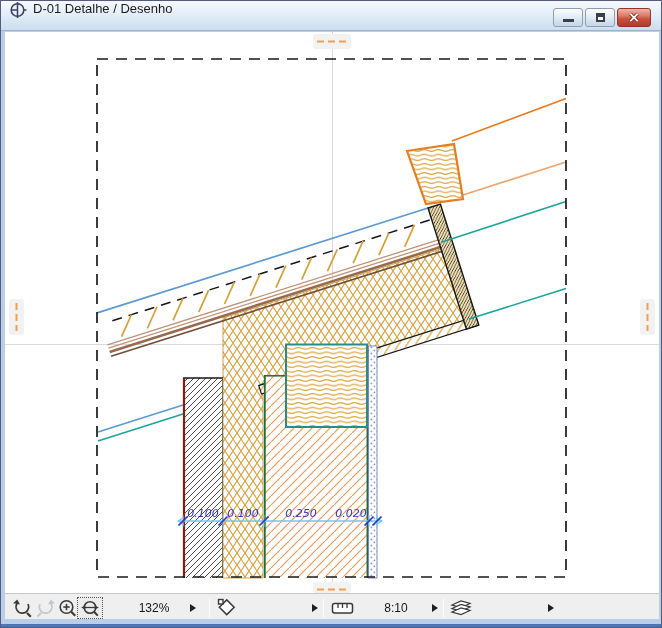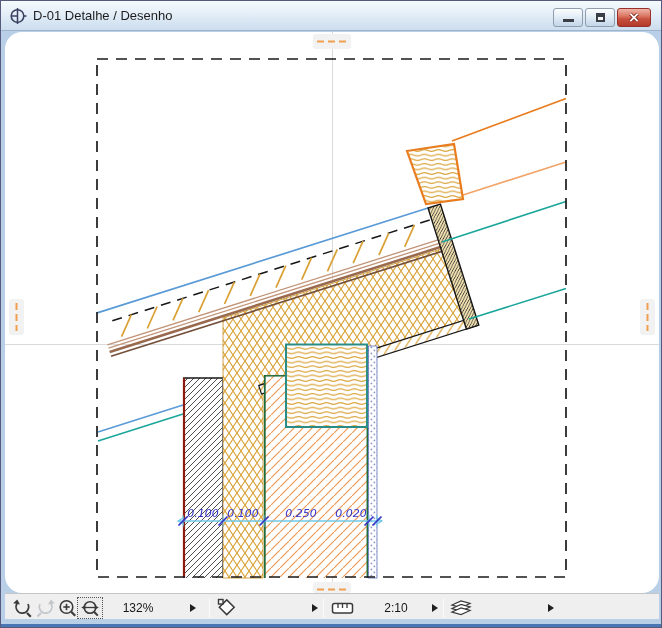--- a/index.html
+++ b/index.html
@@ -7,21 +7,21 @@
   .window{
     position:relative;width:662px;height:628px;
     background:#B9CFE8;border:1px solid #565B7D;
     font-family:"Liberation Sans",sans-serif;overflow:hidden;
   }
   
   .titlebar{
     position:absolute;left:0;top:0;right:0;height:30px;
     background:linear-gradient(#F6FAFD,#E3EEF8 45%,#CCDDEE);
     border-bottom:1px solid #9FB4CB;
-    display:flex;align-items:center;
+    display:flex;align-items:flex-start;
   }
   .title-icon{margin:0 6px 0 8px;width:18px;height:18px;flex:0 0 auto;}
   .title-text{font-size:13px;color:#1D1D1D;white-space:nowrap;}
   .winbtns{position:absolute;right:10px;top:7px;display:flex;gap:2px;}
   .wbtn{
     width:30px;height:19px;border:1px solid #8E9CAD;border-radius:3px;
     background:linear-gradient(#FDFEFF,#E6EFF8 40%,#C3D6E9);
     position:relative;
   }
   .wbtn.close{
@@ -29,21 +29,20 @@
     background:linear-gradient(#F0B4A8,#DB7A66 40%,#C64F3D 60%,#B13A2A);
   }
   .glyph-min{position:absolute;left:9px;bottom:4px;width:11px;height:3px;background:#3B3F45;}
   .glyph-restore{position:absolute;left:10px;top:4px;width:9px;height:9px;border:2px solid #3B3F45;background:#F4F8FB;}
   .glyph-restore::before{content:"";position:absolute;left:0;top:0;width:5px;height:2px;background:#3B3F45;}
   .glyph-close{position:absolute;left:0;top:0;width:100%;height:100%;}
   
   .client{
     position:absolute;left:4px;top:31px;width:654px;height:561px;
     background:#FFFFFF;
-    border-radius:17px;
   }
   svg text.dim{font-family:"DejaVu Sans",sans-serif;font-style:italic;font-size:11px;}
   
   .toolbar{
     position:absolute;left:4px;top:592px;width:654px;height:28px;
     background:#EFEFEF;border-top:1px solid #C5C5C5;font-size:12px;color:#151515;
   }
   .tb{position:absolute;top:0;height:28px;display:flex;align-items:center;justify-content:center;}
   .tb-sep{position:absolute;top:4px;width:1px;height:20px;background:#C9C9C9;border-right:1px solid #FBFBFB;}
   .fitbtn{
@@ -250,21 +249,21 @@
     </div>
     <div class="fitbtn">
       <svg width="22" height="20" viewBox="0 0 22 20">
         <circle cx="11" cy="9.5" r="5.8" fill="none" stroke="#3A3A3A" stroke-width="1.5"></circle>
         <line x1="5.2" y1="9.5" x2="16.8" y2="9.5" stroke="#3A3A3A" stroke-width="1.3"></line>
         <polygon points="2.2,9.5 6.4,7.3 6.4,11.7" fill="#3A3A3A"></polygon>
         <polygon points="19.8,9.5 15.6,7.3 15.6,11.7" fill="#3A3A3A"></polygon>
         <line x1="15.3" y1="14" x2="18.8" y2="17.6" stroke="#3A3A3A" stroke-width="2"></line>
       </svg>
     </div>
-    <div class="tb" style="left:102px;width:62px;">132%</div>
+    <div class="tb" style="left:118px;width:62px;">132%</div>
     <div class="tb" style="left:182px;width:12px;">
         <div class="arrow-r"></div>
       </div>
     <div class="tb-sep" style="left:204px;"></div>
     <div class="tb" style="left:209px;width:24px;">
       <svg width="22" height="22" viewBox="0 0 22 22">
         <rect x="6.5" y="5" width="10.5" height="10.5" transform="rotate(45 11.75 10.25)" fill="#FFF" stroke="#3A3A3A" stroke-width="1.5"></rect>
         <rect x="3.5" y="2.5" width="4.5" height="4.5" fill="#FFF" stroke="#3A3A3A" stroke-width="1.4"></rect>
       </svg>
     </div>
@@ -273,21 +272,21 @@
       </div>
     <div class="tb-sep" style="left:318px;"></div>
     <div class="tb" style="left:324px;width:26px;">
       <svg width="23" height="18" viewBox="0 0 23 18">
         <rect x="1.5" y="4.5" width="20" height="9.5" rx="2" fill="#FFF" stroke="#3A3A3A" stroke-width="1.5"></rect>
         <line x1="7" y1="4.5" x2="7" y2="9" stroke="#3A3A3A" stroke-width="1.3"></line>
         <line x1="11.5" y1="4.5" x2="11.5" y2="9" stroke="#3A3A3A" stroke-width="1.3"></line>
         <line x1="16" y1="4.5" x2="16" y2="9" stroke="#3A3A3A" stroke-width="1.3"></line>
       </svg>
     </div>
-    <div class="tb" style="left:360px;width:62px;">2:10</div>
+    <div class="tb" style="left:360px;width:62px;">8:10</div>
     <div class="tb" style="left:424px;width:12px;">
         <div class="arrow-r"></div>
       </div>
     <div class="tb-sep" style="left:438px;"></div>
     <div class="tb" style="left:443px;width:26px;">
       <svg width="24" height="22" viewBox="0 0 24 22">
         <polygon points="3,8 12,4 21,6.5 12,10.5" fill="#FFF" stroke="#3A3A3A" stroke-width="1.2"></polygon>
         <polygon points="3,11.5 12,7.5 21,10 12,14" fill="#FFF" stroke="#3A3A3A" stroke-width="1.2"></polygon>
         <polygon points="3,15 12,11 21,13.5 12,17.5" fill="#FFF" stroke="#3A3A3A" stroke-width="1.2"></polygon>
       </svg>

